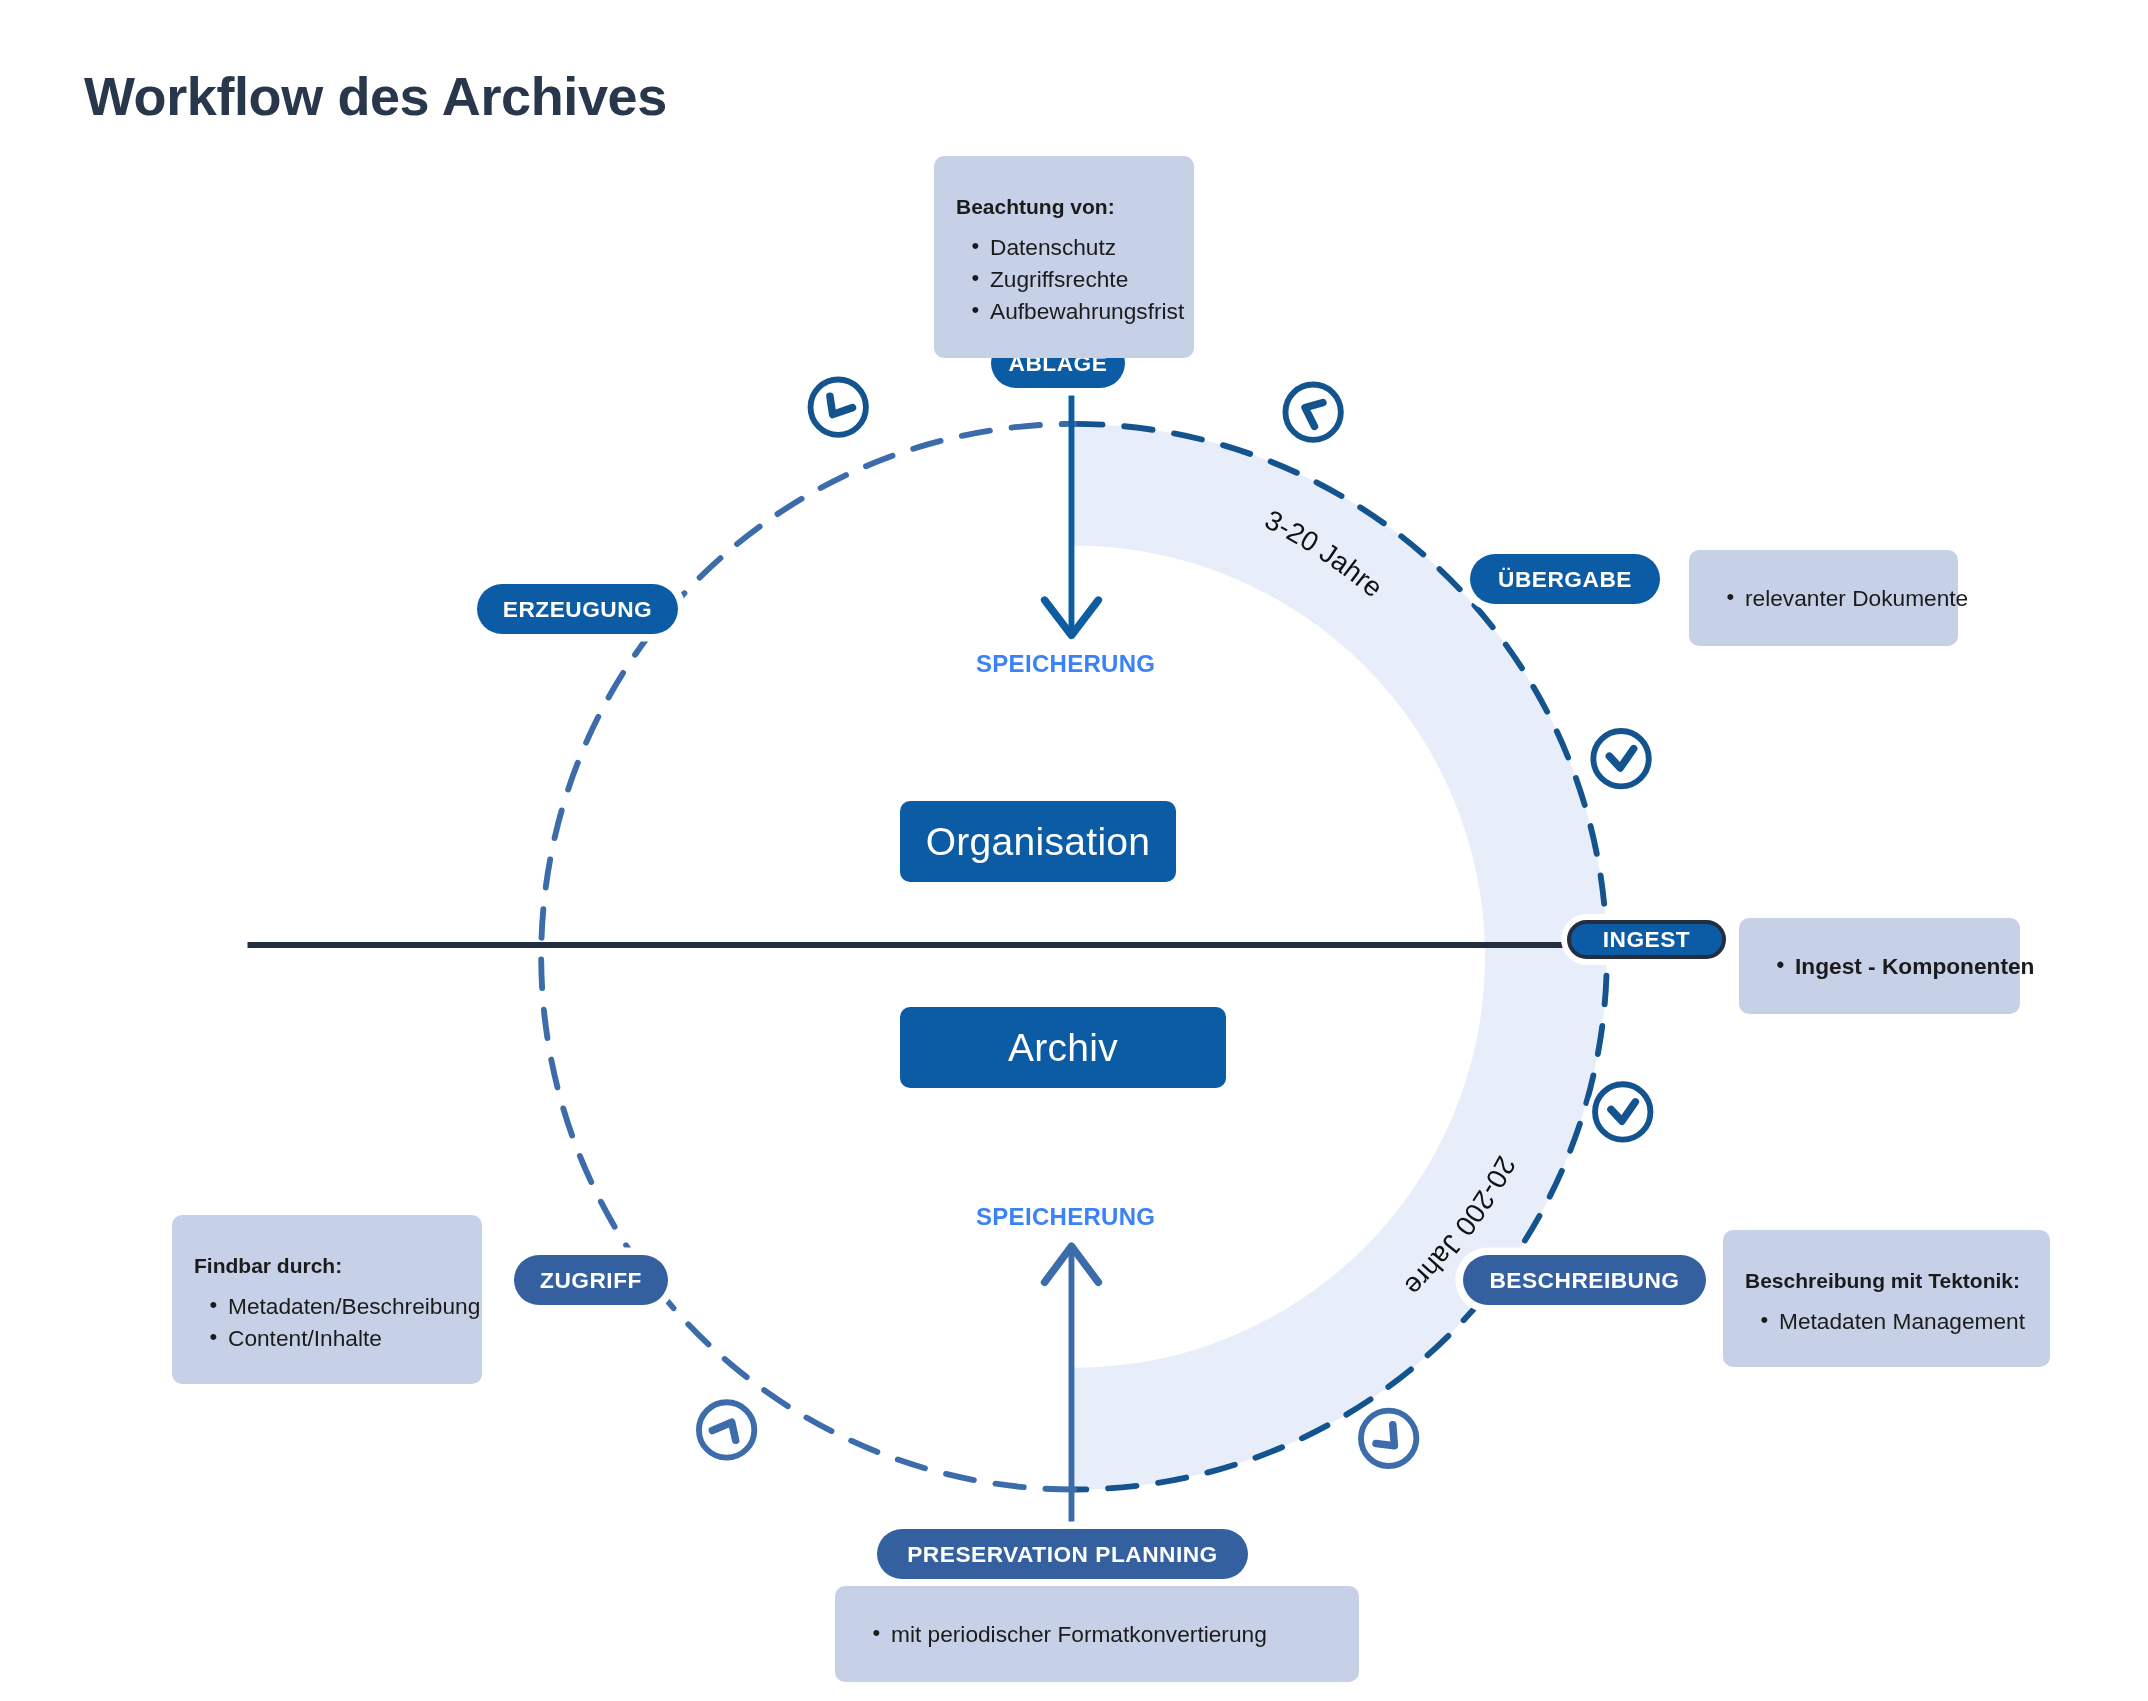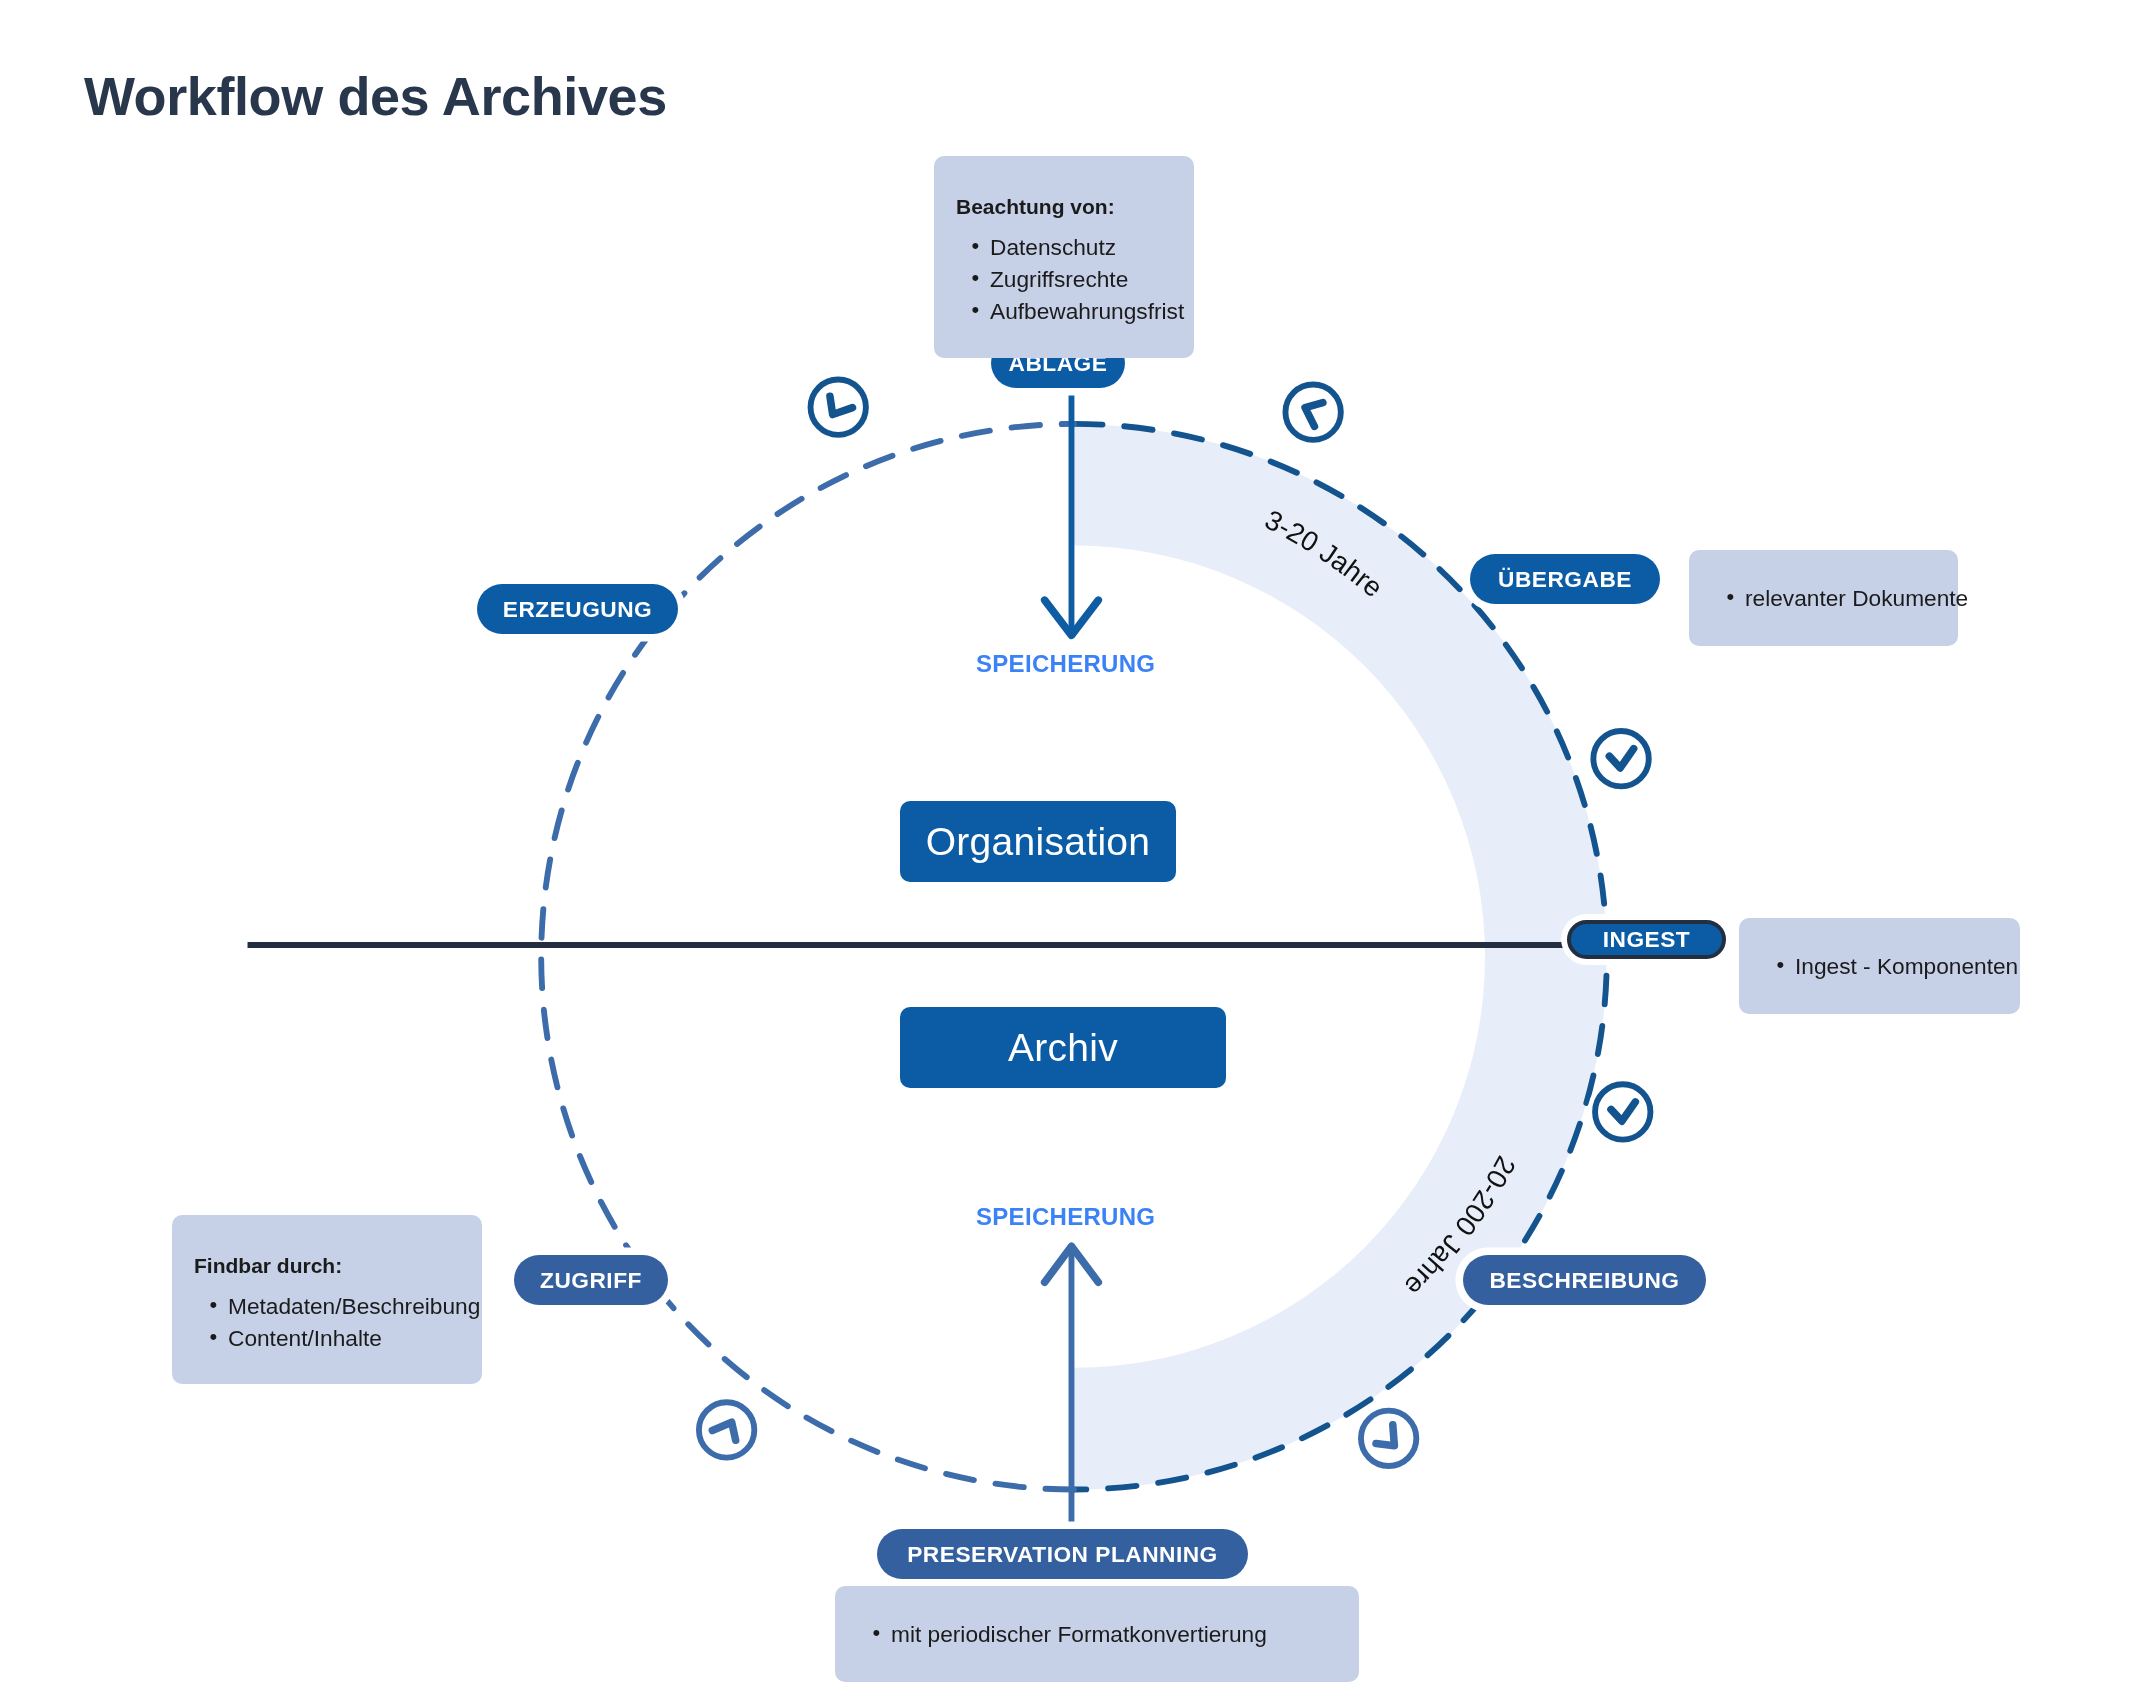--- a/index.html
+++ b/index.html
@@ -170,26 +170,32 @@
       <li>Aufbewahrungsfrist</li>
     </ul>
   </div>
 
   <div class="infobox" style="left:1689px;top:550px;width:269px;padding-top:20px;padding-bottom:20px;">
     <ul>
       <li>relevanter Dokumente</li>
     </ul>
   </div>
 
-  <div class="infobox" style="left:1739px;top:918px;width:281px;padding-top:20px;padding-bottom:20px;">
+  <div class="infobox" style="left:1739px;top:918px;width:281px;padding-top:20px;padding-bottom:20px;font-weight:bold;">
     <ul>
       <li>Ingest - Komponenten</li>
     </ul>
   </div>
 
+  <div class="infobox" style="left:1723px;top:1230px;width:327px;">
+    <div class="ib-title">Beschreibung mit Tektonik:</div>
+    <ul>
+      <li>Metadaten Management</li>
+    </ul>
+  </div>
 
   <div class="infobox" style="left:835px;top:1586px;width:524px;padding-top:20px;padding-bottom:20px;">
     <ul>
       <li>mit periodischer Formatkonvertierung</li>
     </ul>
   </div>
 
   <div class="infobox" style="left:172px;top:1215px;width:310px;">
     <div class="ib-title">Findbar durch:</div>
     <ul>

